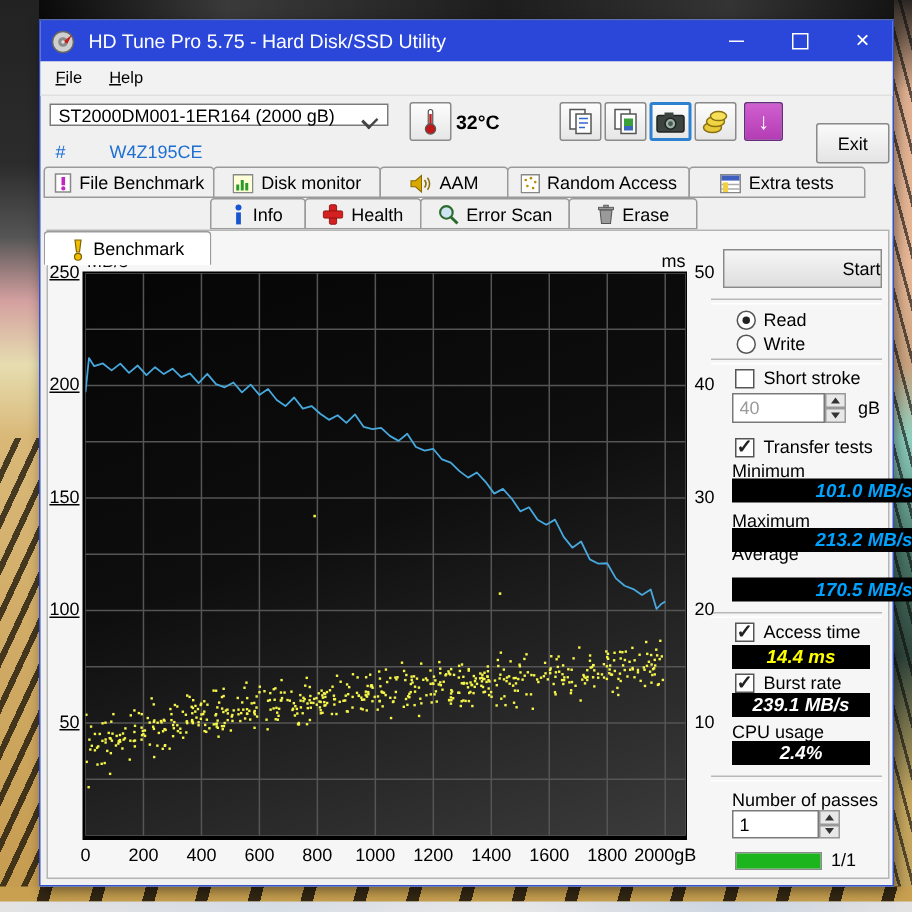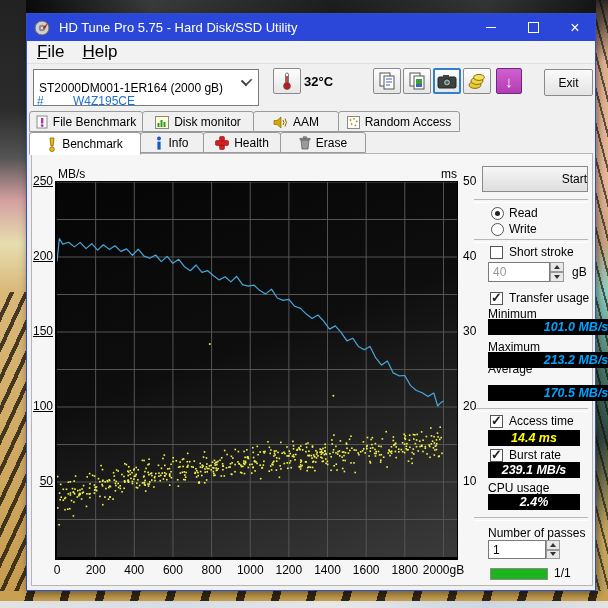--- a/index.html
+++ b/index.html
@@ -29,50 +29,50 @@
   #titlebar{position:absolute;left:0;top:0;width:100%;height:27px;background:var(--title-bar,#2b47d9);
        display:flex;align-items:center;}
   #titlebar .appico{margin-left:7px;width:16px;height:16px;}
   #titlebar .title{color:#fff;font-size:13px;margin-left:9px;white-space:nowrap;}
   .wbtn{position:absolute;top:0;width:32px;height:27px;display:flex;align-items:center;justify-content:center;color:#fff;}
   #btn-min{right:88px;} #btn-max{right:46px;} #btn-close{right:4px;font-size:16px;line-height:16px;}
   .glyph-min{width:10px;border-top:1px solid #fff;display:block;}
   .glyph-max{width:9px;height:9px;border:1px solid #fff;display:block;}
   #menubar{position:absolute;left:0;top:27px;width:100%;height:22px;background:#f2f2f2;
        border-bottom:1px solid #e0e0e0;display:flex;align-items:center;}
-  .menu-item{display:inline-block;padding:16px 8px;margin-left:2px;font-size:17px;}
+  .menu-item{display:inline-block;padding:16px 8px;margin-left:2px;font-size:11px;}
   .menu-item::first-letter{text-decoration:underline;}
   
-  #drive-select{position:absolute;left:6px;top:55px;width:226px;height:37px;background:#fff;
+  #drive-select{position:absolute;left:6px;top:55px;width:226px;height:15px;background:#fff;
        border:1px solid #7a7a7a;display:flex;align-items:center;padding-left:5px;box-sizing:border-box;font-size:12px;}
   #drive-select .chev{position:absolute;right:7px;top:6px;width:7px;height:7px;
        border-left:2px solid #444;border-bottom:2px solid #444;transform:rotate(-45deg) scale(1,.8);}
   .toolbtn{position:absolute;top:54px;width:28px;height:26px;background:linear-gradient(#fdfdfd,#e6e6e6);
        border:1px solid #8a8a8a;border-radius:2px;box-sizing:border-box;
        display:flex;align-items:center;justify-content:center;}
   #btn-thermo{left:246px;}
   #temp-label{position:absolute;left:277px;top:60px;font-size:13px;font-weight:bold;}
   #btn-copytext{left:346px;} #btn-copyimg{left:376px;}
   #btn-camera{left:406px;border:2px solid var(--accent-sel,#2e80d0);}
   #btn-export{left:436px;}
   #btn-update{left:469px;width:26px;height:26px;background:linear-gradient(#d060d0,#912c9c);
        border:1px solid #6a2a80;color:#fff;font-size:15px;font-weight:bold;}
-  #btn-exit{position:absolute;left:517px;top:55px;width:47px;height:25px;background:linear-gradient(#fafafa,#e4e4e4);
+  #btn-exit{position:absolute;left:517px;top:68px;width:47px;height:25px;background:linear-gradient(#fafafa,#e4e4e4);
        border:1px solid #8a8a8a;border-radius:2px;display:flex;align-items:center;justify-content:center;font-size:12px;}
   #serial-row{position:absolute;left:10px;top:80px;height:14px;color:var(--serial-blue,#1d6fd1);font-size:12px;}
   #serial-row .hash{position:absolute;left:0;top:0;}
   #serial-row .sn{position:absolute;left:36px;top:0;white-space:nowrap;}
   
   .tabrow{position:absolute;left:2px;display:flex;height:21px;}
   #tabrow1{top:97px;} #tabrow2{top:118px;}
   .tab{box-sizing:border-box;height:21px;background:#f0f0f0;border:1px solid #9a9a9a;
        border-radius:3px 3px 0 0;margin-right:-1px;display:flex;align-items:center;justify-content:center;
        font-size:12px;white-space:nowrap;gap:5px;padding-top:1px;}
   .tab .ticon{display:flex;align-items:center;}
-  .tab.on{background:#fff;height:23px;border-bottom:1px solid #fff;z-index:5;font-size:12px;}
+  .tab.on{background:#fff;height:23px;border-bottom:1px solid #fff;z-index:5;font-size:12px;margin-top:22px;}
   
   #page{position:absolute;left:4px;top:139px;width:562px;height:433px;background:#f6f6f6;
        border:1px solid #b5b5b5;box-sizing:border-box;z-index:1;}
   .axis-unit{position:absolute;font-size:12px;}
   #plot{position:absolute;left:23px;top:27px;border:1px solid #000;border-left-width:2px;border-bottom-width:3px;
        width:400px;height:375px;background:linear-gradient(160deg,#050505 0%,#0e0e0e 45%,#3b3b3b 100%);}
   #plot svg{display:block;}
   .xtick{position:absolute;top:409px;transform:translateX(-50%);font-size:12px;}
   .ytickL{position:absolute;width:21px;text-align:right;font-size:12px;text-decoration:underline;}
   .ytickR{position:absolute;left:431px;font-size:12px;}
@@ -235,20 +235,32 @@
             <rect x="0.5" y="0.5" width="12" height="12" fill="#fff" stroke="#888"></rect>
             <circle cx="3.5" cy="4" r="0.9" fill="#b89000"></circle>
             <circle cx="7" cy="2.8" r="0.9" fill="#b89000"></circle>
             <circle cx="9.8" cy="5.4" r="0.9" fill="#b89000"></circle>
             <circle cx="4.6" cy="8" r="0.9" fill="#b89000"></circle>
             <circle cx="8.4" cy="9.4" r="0.9" fill="#b89000"></circle>
           </svg>
         </span>
       <span>Random Access</span>
     </div>
+    <div class="tab" style="width:118px">
+      <span class="ticon">
+          <svg width="14" height="13">
+            <rect x="0.5" y="0.5" width="13" height="12" fill="#fff" stroke="#888"></rect>
+            <rect x="1" y="1" width="12" height="3.4" fill="#4060c0"></rect>
+            <line x1="1" y1="7" x2="13" y2="7" stroke="#aaa"></line>
+            <line x1="1" y1="10" x2="13" y2="10" stroke="#aaa"></line>
+            <rect x="2" y="5.6" width="3.4" height="6.4" fill="#f0d040"></rect>
+          </svg>
+        </span>
+      <span>Extra tests</span>
+    </div>
   </div>
 
   <div class="tabrow" id="tabrow2">
     <div class="tab on" style="width:112px">
       <span class="ticon">
           <svg width="10" height="15">
             <polygon points="3,1 7,1 6,9 4,9" fill="#f0c000" stroke="#806000" stroke-width="0.8"></polygon>
             <circle cx="5" cy="12.2" r="2.3" fill="#f0c000" stroke="#806000" stroke-width="0.8"></circle>
           </svg>
         </span>
@@ -264,20 +276,29 @@
       <span>Info</span>
     </div>
     <div class="tab" style="width:78px">
       <span class="ticon">
           <svg width="14" height="14">
             <rect x="4.6" y="0.5" width="4.8" height="13" rx="1" fill="#d42020" stroke="#8a1010" stroke-width="0.6"></rect>
             <rect x="0.5" y="4.6" width="13" height="4.8" rx="1" fill="#d42020" stroke="#8a1010" stroke-width="0.6"></rect>
           </svg>
         </span>
       <span>Health</span>
+    </div>
+    <div class="tab" style="width:100px">
+      <span class="ticon">
+          <svg width="14" height="14">
+            <circle cx="5.6" cy="5.6" r="4.2" fill="#cfe4f2" stroke="#2a6a2a" stroke-width="1.4"></circle>
+            <line x1="8.8" y1="8.8" x2="13" y2="13" stroke="#2a6a2a" stroke-width="2"></line>
+          </svg>
+        </span>
+      <span>Error Scan</span>
     </div>
     <div class="tab" style="width:86px">
       <span class="ticon">
           <svg width="12" height="14">
             <path d="M2 4 L3 13 L9 13 L10 4 Z" fill="#9a9a9a" stroke="#555" stroke-width="0.7"></path>
             <rect x="1" y="2.2" width="10" height="1.6" fill="#9a9a9a" stroke="#555" stroke-width="0.6"></rect>
             <rect x="4.5" y="0.8" width="3" height="1.4" fill="#9a9a9a" stroke="#555" stroke-width="0.6"></rect>
           </svg>
         </span>
       <span>Erase</span>
@@ -953,21 +974,21 @@
       <span>
           <i class="tri-up"></i>
         </span>
       <span>
           <i class="tri-dn"></i>
         </span>
     </div>
     <span class="ctl-label" style="left:540px;top:111px">gB</span>
 
     <div class="cb on" style="left:458px;top:138px"></div>
-    <span class="ctl-label" style="left:477px;top:137px">Transfer usage</span>
+    <span class="ctl-label" style="left:477px;top:137px">Transfer tests</span>
 
     <span class="ctl-label" style="left:456px;top:153px">Minimum</span>
     <div class="vbox c-blue" style="top:165px">101.0 MB/s</div>
     <span class="ctl-label" style="left:456px;top:186px">Maximum</span>
     <div class="vbox c-blue" style="top:198px">213.2 MB/s</div>
     <span class="ctl-label" style="left:456px;top:208px">Average</span>
     <div class="vbox c-blue" style="top:231px">170.5 MB/s</div>
     <div class="sep" style="top:254px"></div>
 
     <div class="cb on" style="left:458px;top:261px"></div>

